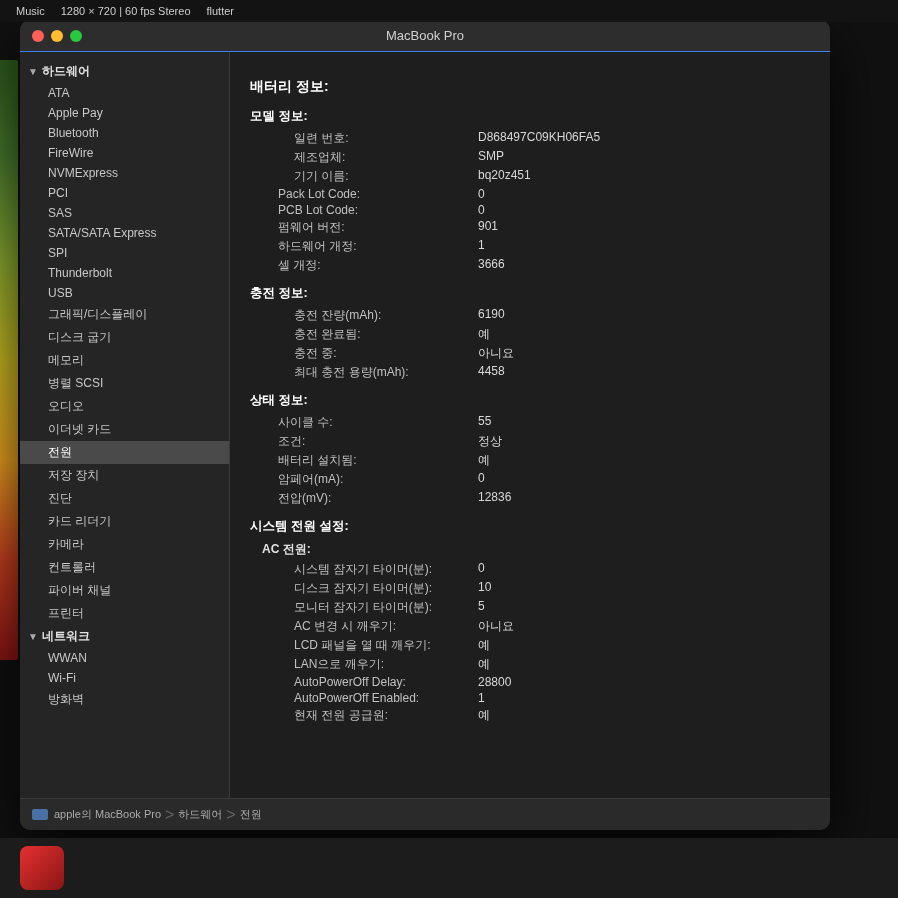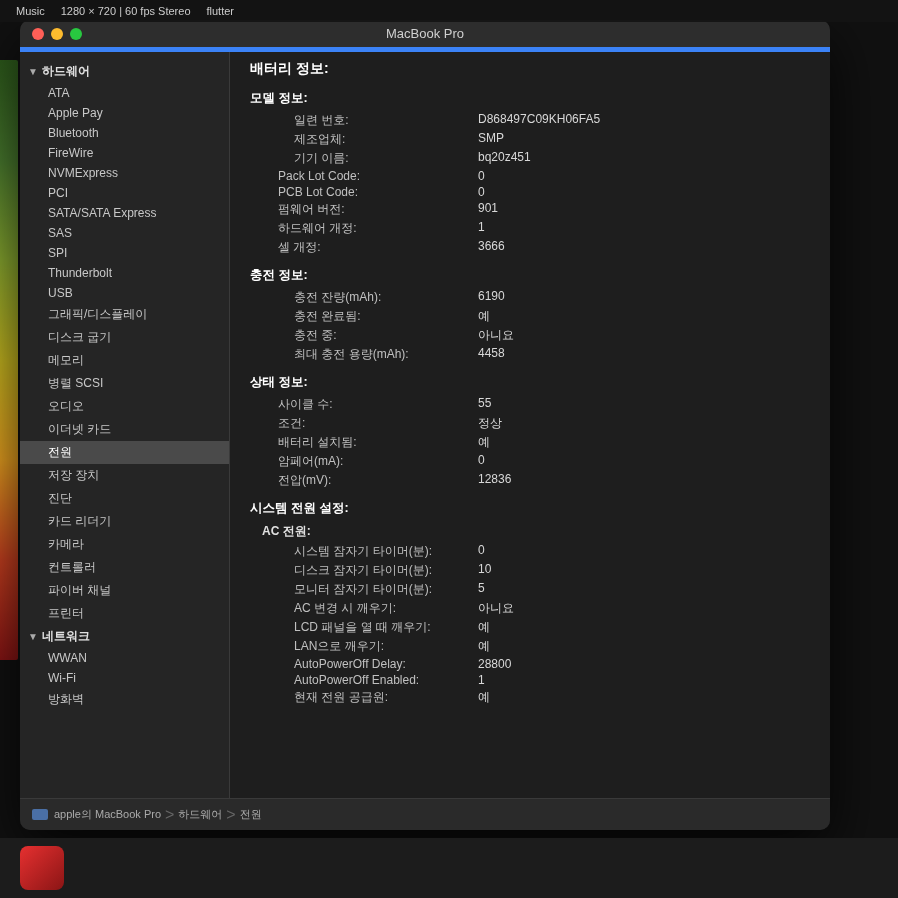--- a/index.html
+++ b/index.html
@@ -45,21 +45,21 @@
     }
 
     
     .titlebar {
       background: #2d2d2d;
       height: 32px;
       display: flex;
       align-items: center;
       padding: 0 12px;
       flex-shrink: 0;
-      border-bottom: 5px solid #3b82f6;
+      border-bottom: 1px solid #3b82f6;
       position: relative;
     }
 
     .traffic-lights {
       display: flex;
       gap: 7px;
       align-items: center;
     }
 
     .traffic-light {
@@ -123,21 +123,21 @@
 
     .sidebar-item.selected {
       background: #4a4a4a;
       color: #ffffff;
     }
 
     
     .content {
       flex: 1;
       background: #1e1e1e;
-      padding: 8px 20px;
+      padding: 26px 20px;
       overflow-y: auto;
       color: #d8d8d8;
       font-size: 12px;
     }
 
     .content h2 {
       font-size: 14px;
       font-weight: 700;
       color: #ffffff;
       margin-bottom: 12px;
@@ -294,22 +294,22 @@
         <span class="arrow">▼</span>
         <span>하드웨어</span>
       </div>
 
       <div class="sidebar-item">ATA</div>
       <div class="sidebar-item">Apple Pay</div>
       <div class="sidebar-item">Bluetooth</div>
       <div class="sidebar-item">FireWire</div>
       <div class="sidebar-item">NVMExpress</div>
       <div class="sidebar-item">PCI</div>
+      <div class="sidebar-item">SAS</div>
       <div class="sidebar-item">SATA/SATA Express</div>
-      <div class="sidebar-item">SAS</div>
       <div class="sidebar-item">SPI</div>
       <div class="sidebar-item">Thunderbolt</div>
       <div class="sidebar-item">USB</div>
       <div class="sidebar-item">그래픽/디스플레이</div>
       <div class="sidebar-item">디스크 굽기</div>
       <div class="sidebar-item">메모리</div>
       <div class="sidebar-item">병렬 SCSI</div>
       <div class="sidebar-item">오디오</div>
       <div class="sidebar-item">이더넷 카드</div>
       <div class="sidebar-item selected">전원</div>

